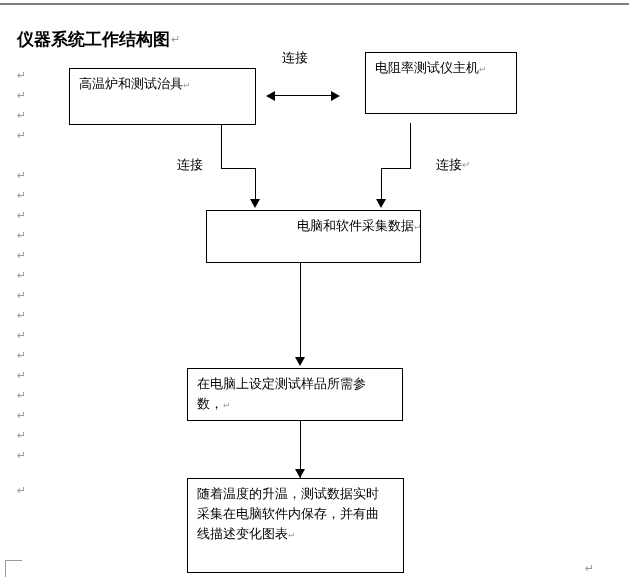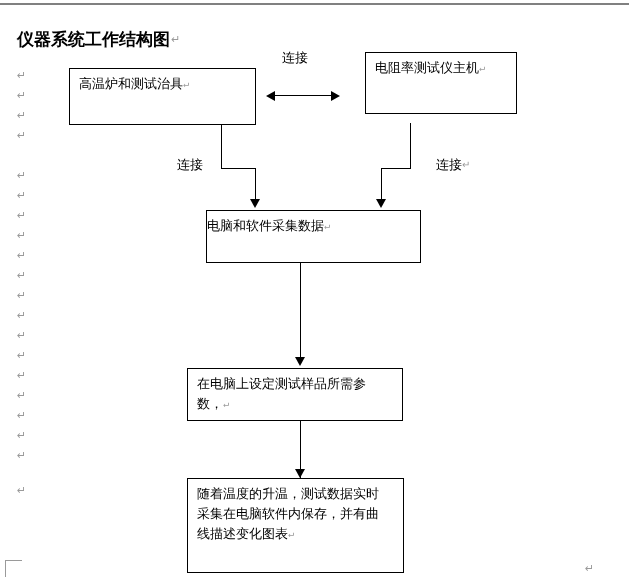--- a/index.html
+++ b/index.html
@@ -75,21 +75,21 @@
     right: 5px;
     top: 6px;
     font-family: Liberation Mono, monospace;
     font-size: 13px;
     line-height: 20px;
     color: #000000;
   }
   .box.centered .box-text {
     left: 0;
     right: 0;
-    text-align: left;
+    text-align: right;
   }
   .box-text .pilcrow {
     font-size: 10px;
     color: #9a9a9a;
     vertical-align: 1px;
   }
   
   .conn-label {
     position: absolute;
     font-family: Liberation Sans, sans-serif;

